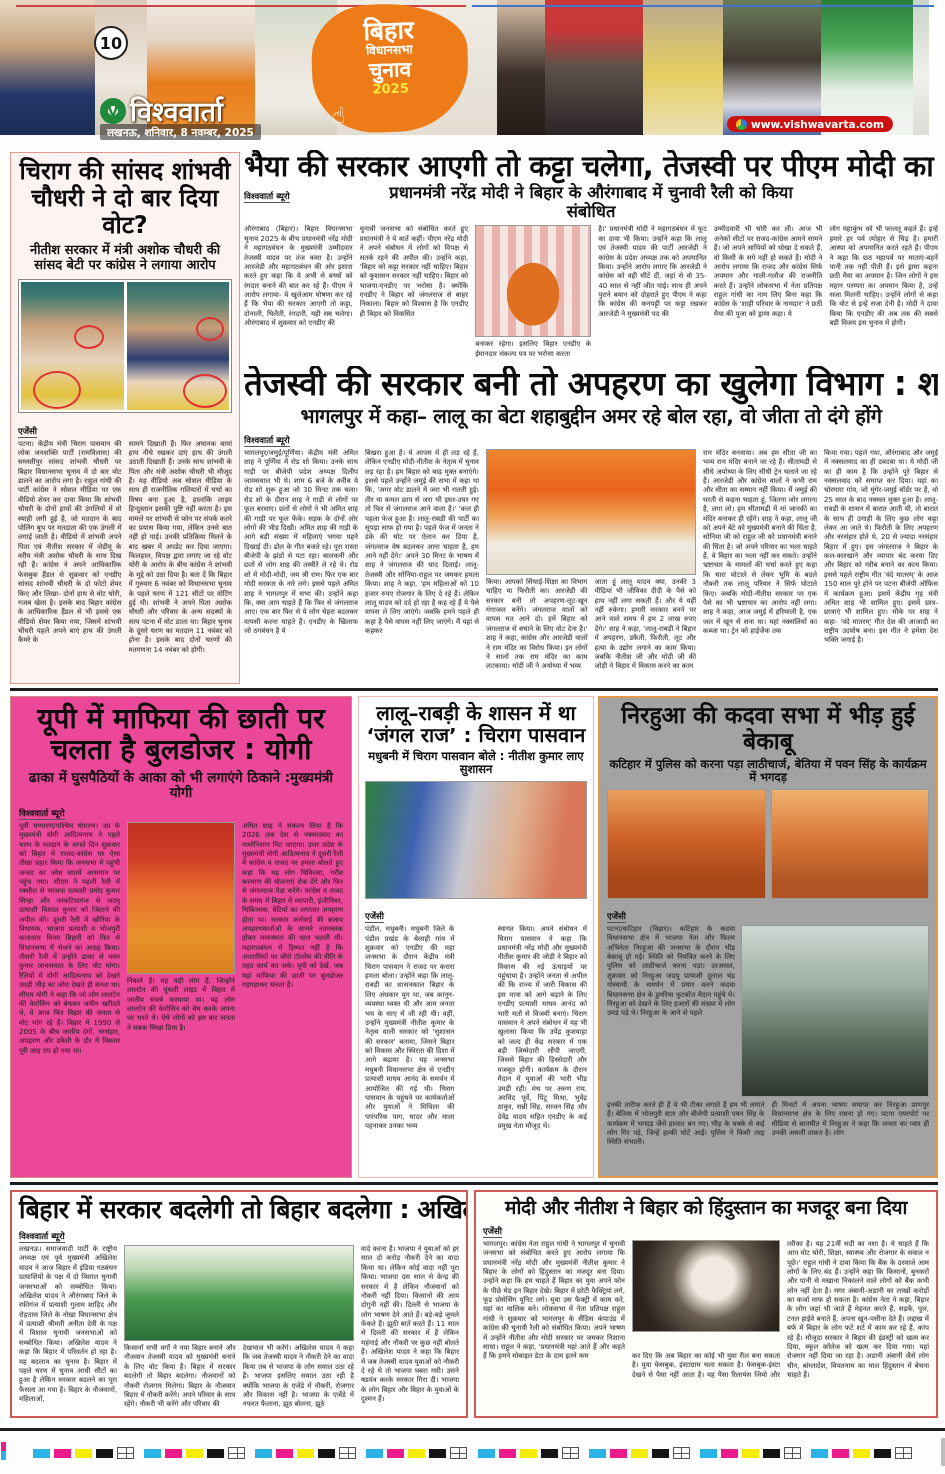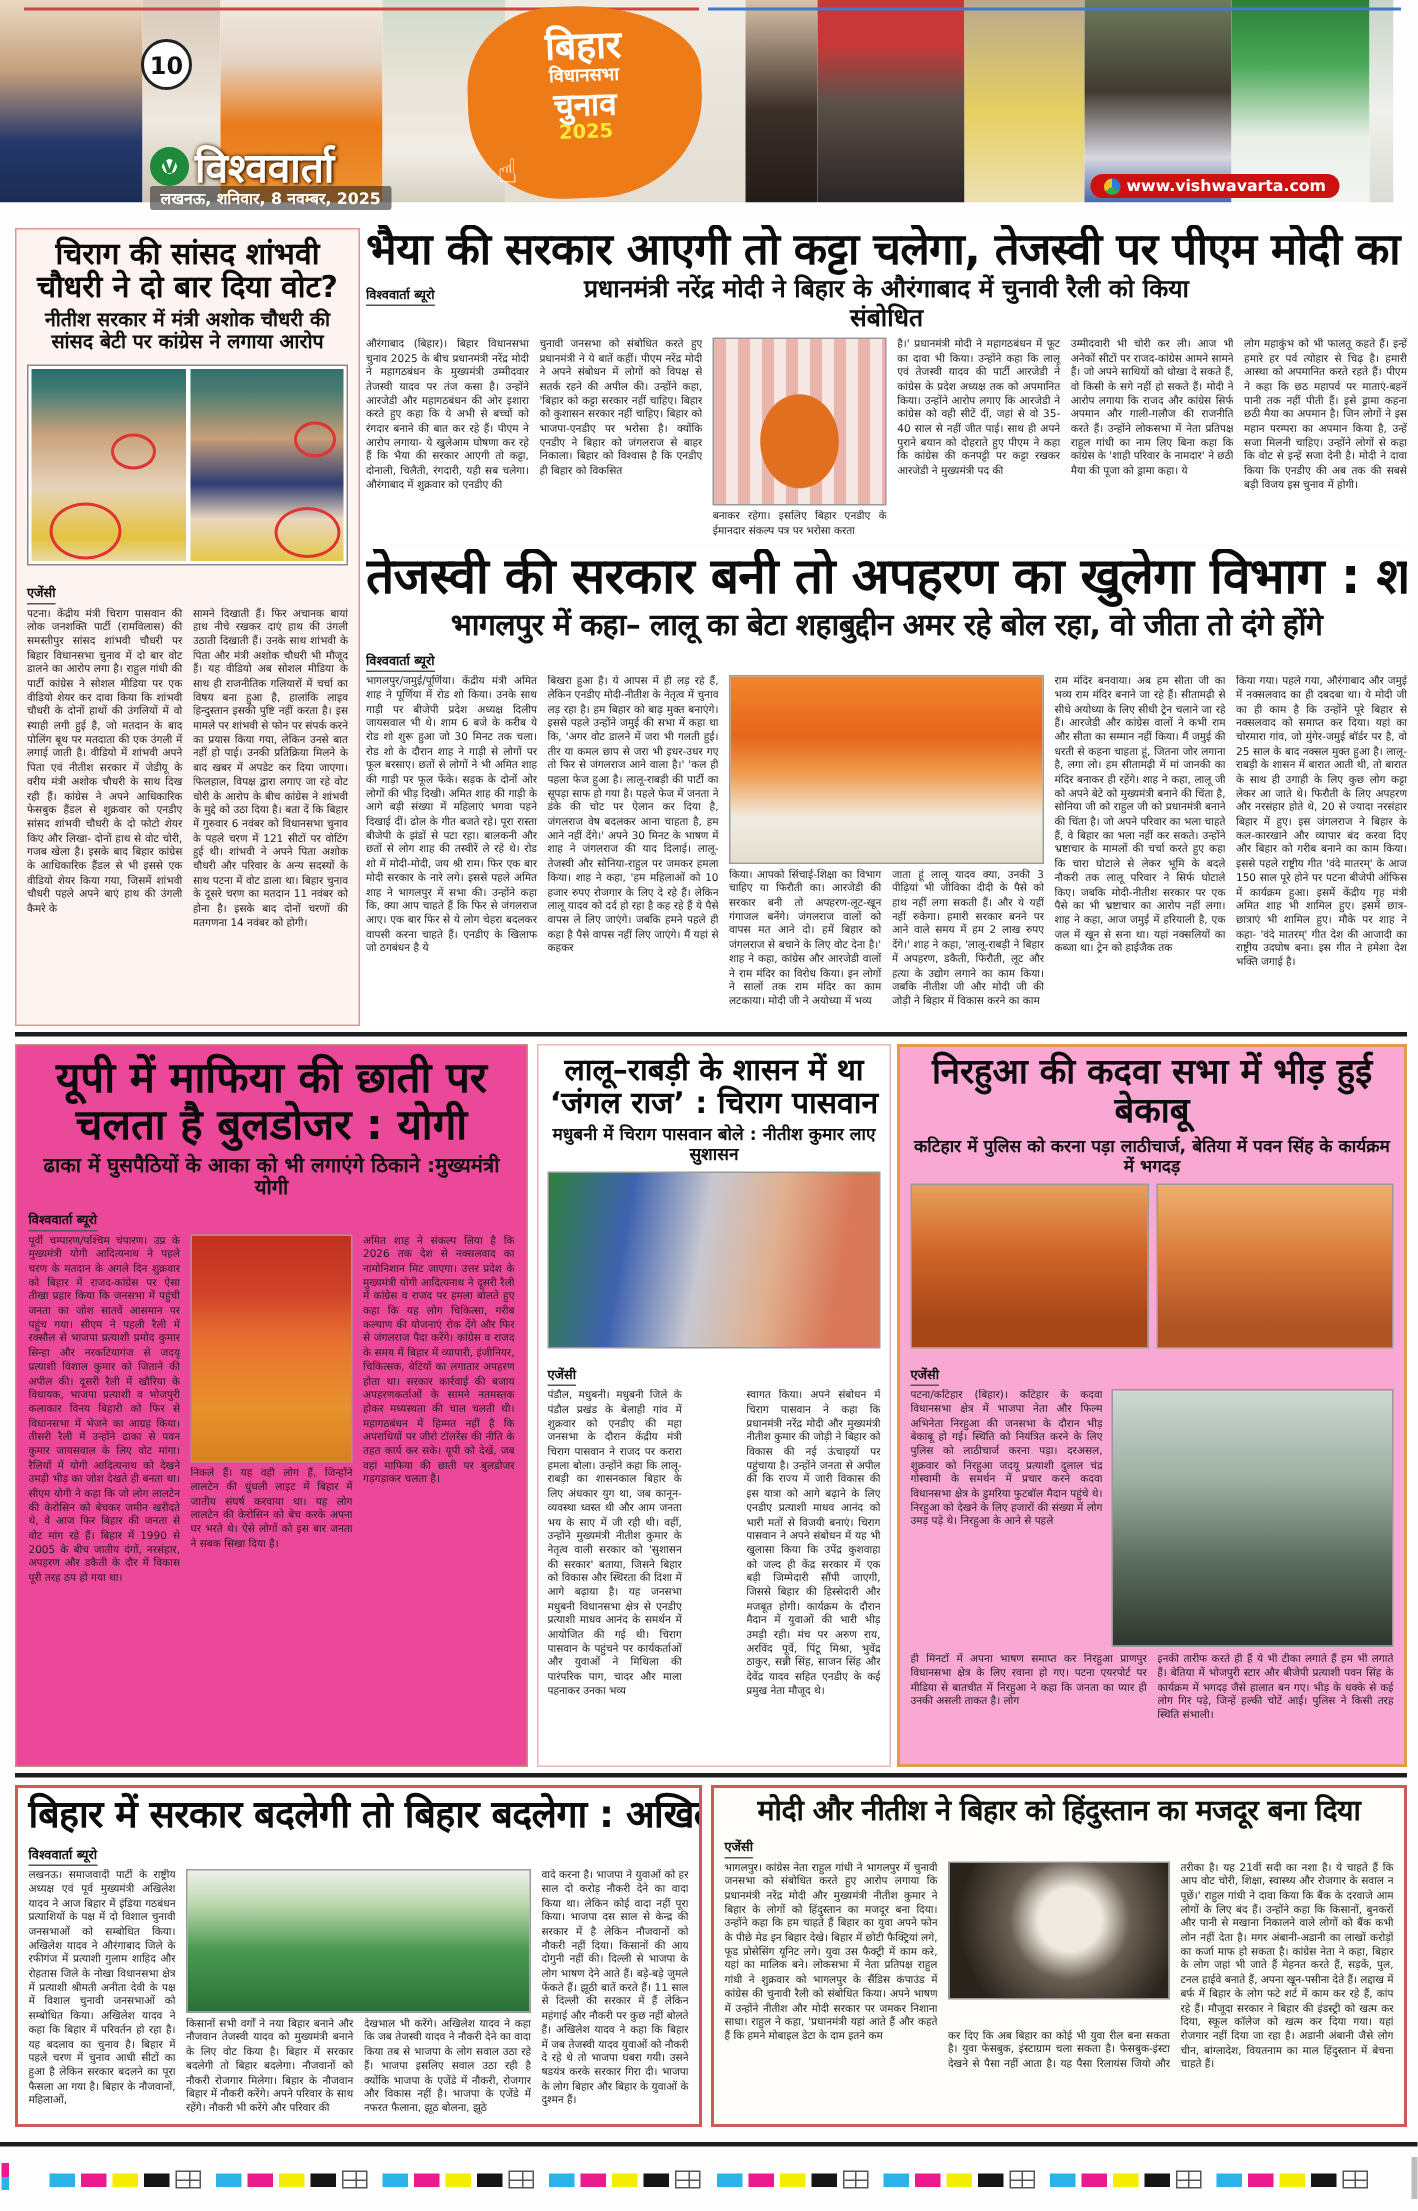--- a/index.html
+++ b/index.html
@@ -82,21 +82,21 @@
   <div class="m4">2025</div>
   <div id="hand">☝</div>
 </div>
 
 <div id="sitePill" class="abs">
   <span id="siteIcon"></span>
   <span>www.vishwavarta.com</span>
 </div>
 
 <div class="art" style="left:10px;top:152px;width:230px;height:532px;border:1px solid #dd9a90;background:#fdf3f1;padding:5px 7px;">
-  <div class="hl" style="font-size:20px;">चिराग की सांसद शांभवी चौधरी ने दो बार दिया वोट?</div>
+  <div class="hl" style="font-size:24px;">चिराग की सांसद शांभवी चौधरी ने दो बार दिया वोट?</div>
   <div class="sub" style="font-size:13px;margin-top:4px;">नीतीश सरकार में मंत्री अशोक चौधरी की सांसद बेटी पर कांग्रेस ने लगाया आरोप</div>
   <div style="position:relative;height:134px;margin:6px 0;display:flex;gap:3px;background:#fff;border:1px solid #888;padding:2px;box-sizing:border-box;">
     <div style="flex:1;position:relative;background:linear-gradient(180deg,#2e6d6d 0%,#3d7a72 10%,#c9a27c 34%,#e7d3bb 62%,#e3c33f 88%,#ead9a2 100%);">
       <div class="circle" style="left:52%;top:34%;width:26px;height:20px;"></div>
       <div class="circle" style="left:12%;top:70%;width:44px;height:34px;"></div>
     </div>
     <div style="flex:1;position:relative;background:linear-gradient(180deg,#356f6f 0%,#4d7d70 12%,#c79e78 36%,#2e3d72 60%,#e9d6be 78%,#e6c84a 100%);">
       <div class="circle" style="left:68%;top:28%;width:24px;height:20px;"></div>
       <div class="circle" style="left:55%;top:72%;width:40px;height:30px;"></div>
     </div>
@@ -167,35 +167,35 @@
   <div class="hl" style="font-size:20px;">लालू–राबड़ी के शासन में था ‘जंगल राज’ : चिराग पासवान</div>
   <div class="sub" style="font-size:11.5px;margin-top:3px;">मधुबनी में चिराग पासवान बोले : नीतीश कुमार लाए सुशासन</div>
   <div class="ph" style="height:118px;margin:5px 0;background:linear-gradient(100deg,#2f8040 0%,#3f62b0 24%,#c8c8d0 46%,#e0b090 66%,#d87858 86%);"></div>
   <div><span class="by">एजेंसी</span></div>
   <div class="cols" style="height:296px;gap:43px;">
     <div class="c">पंडौल, मधुबनी। मधुबनी जिले के पंडौल प्रखंड के बेलाही गांव में शुक्रवार को एनडीए की महा जनसभा के दौरान केंद्रीय मंत्री चिराग पासवान ने राजद पर करारा हमला बोला। उन्होंने कहा कि लालू-राबड़ी का शासनकाल बिहार के लिए अंधकार युग था, जब कानून-व्यवस्था ध्वस्त थी और आम जनता भय के साए में जी रही थी। वहीं, उन्होंने मुख्यमंत्री नीतीश कुमार के नेतृत्व वाली सरकार को 'सुशासन की सरकार' बताया, जिसने बिहार को विकास और स्थिरता की दिशा में आगे बढ़ाया है। यह जनसभा मधुबनी विधानसभा क्षेत्र से एनडीए प्रत्याशी माधव आनंद के समर्थन में आयोजित की गई थी। चिराग पासवान के पहुंचने पर कार्यकर्ताओं और युवाओं ने मिथिला की पारंपरिक पाग, चादर और माला पहनाकर उनका भव्य</div>
     <div class="c">स्वागत किया। अपने संबोधन में चिराग पासवान ने कहा कि प्रधानमंत्री नरेंद्र मोदी और मुख्यमंत्री नीतीश कुमार की जोड़ी ने बिहार को विकास की नई ऊंचाइयों पर पहुंचाया है। उन्होंने जनता से अपील की कि राज्य में जारी विकास की इस यात्रा को आगे बढ़ाने के लिए एनडीए प्रत्याशी माधव आनंद को भारी मतों से विजयी बनाएं। चिराग पासवान ने अपने संबोधन में यह भी खुलासा किया कि उपेंद्र कुशवाहा को जल्द ही केंद्र सरकार में एक बड़ी जिम्मेदारी सौंपी जाएगी, जिससे बिहार की हिस्सेदारी और मजबूत होगी। कार्यक्रम के दौरान मैदान में युवाओं की भारी भीड़ उमड़ी रही। मंच पर अरुण राय, अरविंद पूर्वे, पिंटू मिश्रा, भुवेंद्र ठाकुर, सन्नी सिंह, साजन सिंह और देवेंद्र यादव सहित एनडीए के कई प्रमुख नेता मौजूद थे।</div>
   </div>
 </div>
 
-<div class="art" style="left:598px;top:696px;width:340px;height:482px;border:2px solid #e09a4a;background:#f9a8d4;padding:5px 7px;">
+<div class="art" style="left:598px;top:696px;width:340px;height:482px;border:2px solid #e09a4a;background:#a3a3a3;padding:5px 7px;">
   <div class="hl" style="font-size:23px;">निरहुआ की कदवा सभा में भीड़ हुई बेकाबू</div>
   <div class="sub" style="font-size:11.5px;margin-top:3px;">कटिहार में पुलिस को करना पड़ा लाठीचार्ज, बेतिया में पवन सिंह के कार्यक्रम में भगदड़</div>
   <div style="display:flex;gap:5px;margin:5px 0;">
     <div class="ph" style="flex:1;height:110px;background:linear-gradient(180deg,#e8a05c 0%,#d06428 42%,#a84818 82%);"></div>
     <div class="ph" style="flex:1;height:110px;background:linear-gradient(180deg,#f0b070 0%,#d87838 46%,#b05424 86%);"></div>
   </div>
   <div><span class="by">एजेंसी</span></div>
   <div style="display:flex;gap:6px;height:172px;">
     <div class="c" style="width:128px;flex:none;">पटना/कटिहार (बिहार)। कटिहार के कदवा विधानसभा क्षेत्र में भाजपा नेता और फिल्म अभिनेता निरहुआ की जनसभा के दौरान भीड़ बेकाबू हो गई। स्थिति को नियंत्रित करने के लिए पुलिस को लाठीचार्ज करना पड़ा। दरअसल, शुक्रवार को निरहुआ जदयू प्रत्याशी दुलाल चंद्र गोस्वामी के समर्थन में प्रचार करने कदवा विधानसभा क्षेत्र के डुमरिया फुटबॉल मैदान पहुंचे थे। निरहुआ को देखने के लिए हजारों की संख्या में लोग उमड़ पड़े थे। निरहुआ के आने से पहले</div>
     <div class="ph" style="flex:1;background:linear-gradient(180deg,#cdd8d2 0%,#9fb0a4 34%,#5a6b5e 68%,#2e362e 100%);"></div>
   </div>
   <div class="cols" style="height:92px;margin-top:4px;">
+    <div class="c">इनकी तारीफ करते ही हैं ये भी टीका लगाते हैं हम भी लगाते हैं। बेतिया में भोजपुरी स्टार और बीजेपी प्रत्याशी पवन सिंह के कार्यक्रम में भगदड़ जैसे हालात बन गए। भीड़ के धक्के से कई लोग गिर पड़े, जिन्हें हल्की चोटें आईं। पुलिस ने किसी तरह स्थिति संभाली।</div>
     <div class="c">ही मिनटों में अपना भाषण समाप्त कर निरहुआ प्राणपुर विधानसभा क्षेत्र के लिए रवाना हो गए। पटना एयरपोर्ट पर मीडिया से बातचीत में निरहुआ ने कहा कि जनता का प्यार ही उनकी असली ताकत है। लोग</div>
-    <div class="c">इनकी तारीफ करते ही हैं ये भी टीका लगाते हैं हम भी लगाते हैं। बेतिया में भोजपुरी स्टार और बीजेपी प्रत्याशी पवन सिंह के कार्यक्रम में भगदड़ जैसे हालात बन गए। भीड़ के धक्के से कई लोग गिर पड़े, जिन्हें हल्की चोटें आईं। पुलिस ने किसी तरह स्थिति संभाली।</div>
   </div>
 </div>
 
 <div class="rule" style="left:10px;top:1182px;width:928px;height:3px;"></div>
 
 <div class="art" style="left:10px;top:1190px;width:458px;height:228px;border:2px solid #cc5a55;padding:4px 7px;">
   <div class="hl nowrap" style="font-size:25px;">बिहार में सरकार बदलेगी तो बिहार बदलेगा : अखिलेश</div>
   <div><span class="by">विश्ववार्ता ब्यूरो</span></div>
   <div class="cols" style="height:168px;">
     <div class="c" style="width:98px;flex:none;">लखनऊ। समाजवादी पार्टी के राष्ट्रीय अध्यक्ष एवं पूर्व मुख्यमंत्री अखिलेश यादव ने आज बिहार में इंडिया गठबंधन प्रत्याशियों के पक्ष में दो विशाल चुनावी जनसभाओं को सम्बोधित किया। अखिलेश यादव ने औरंगाबाद जिले के रफीगंज में प्रत्याशी गुलाम शाहिद और रोहतास जिले के नोखा विधानसभा क्षेत्र में प्रत्याशी श्रीमती अनीता देवी के पक्ष में विशाल चुनावी जनसभाओं को सम्बोधित किया। अखिलेश यादव ने कहा कि बिहार में परिवर्तन हो रहा है। यह बदलाव का चुनाव है। बिहार में पहले चरण में चुनाव आधी सीटों का हुआ है लेकिन सरकार बदलने का पूरा फैसला आ गया है। बिहार के नौजवानों, महिलाओं,</div>

